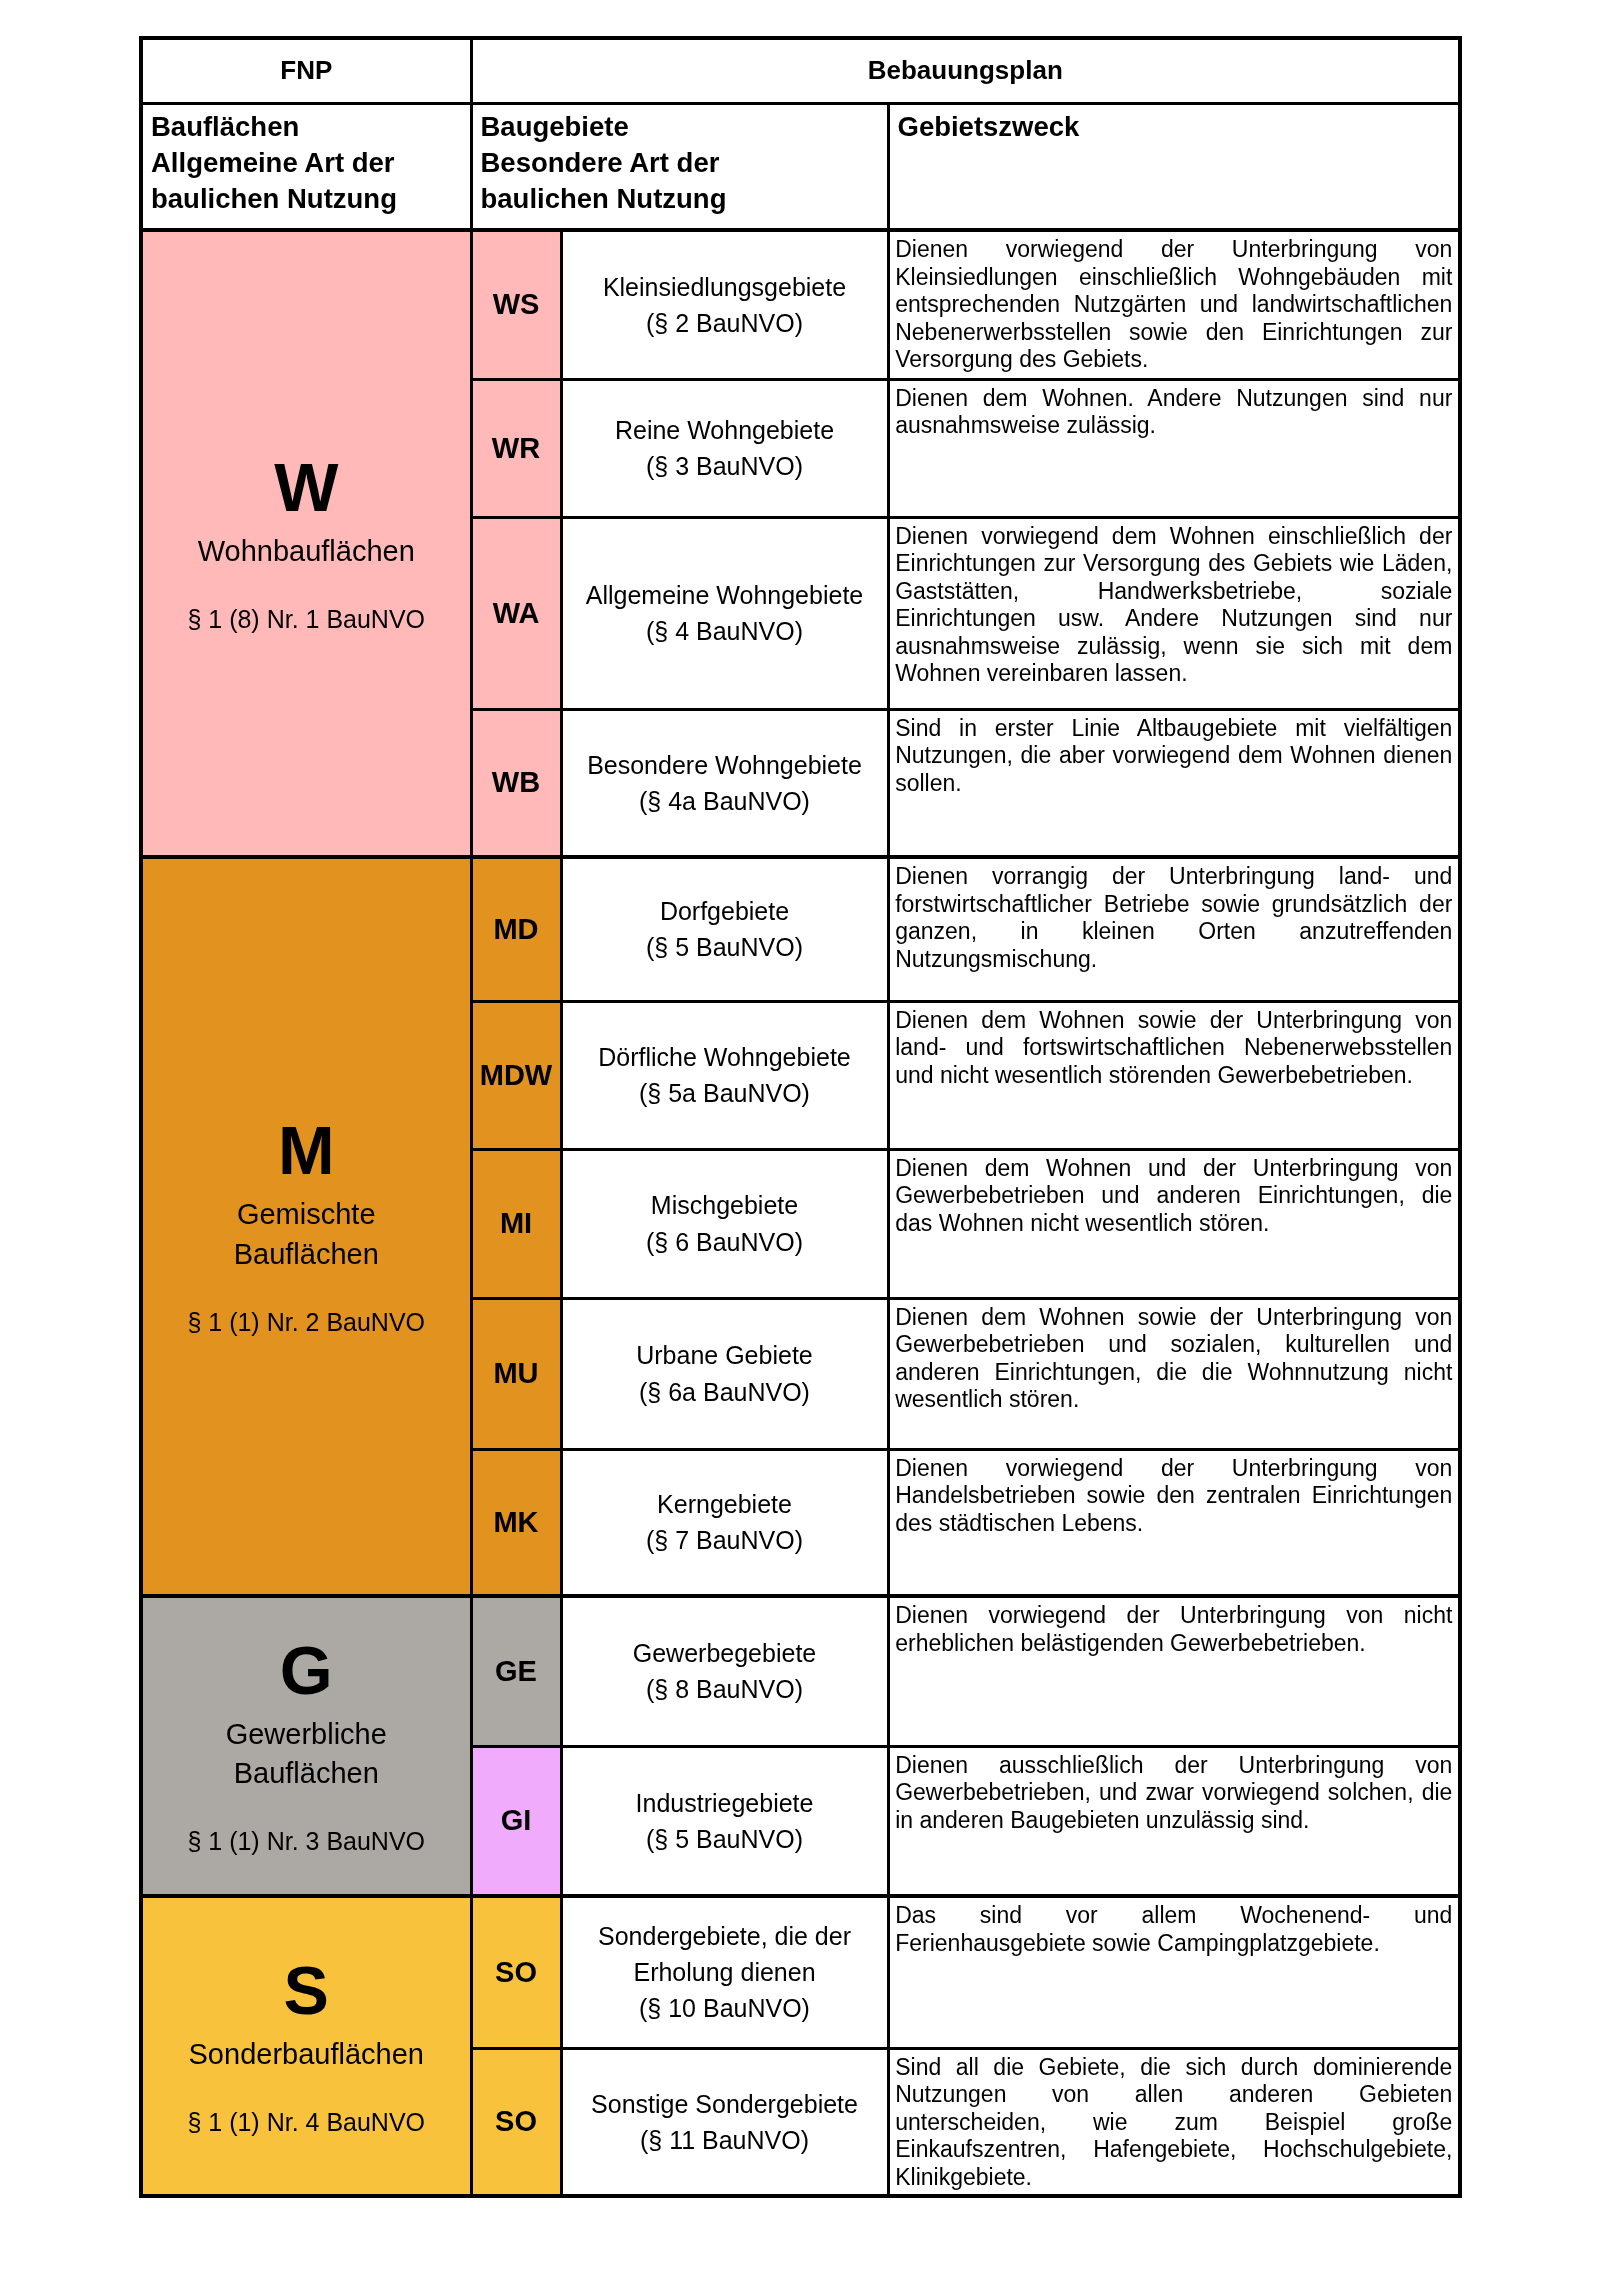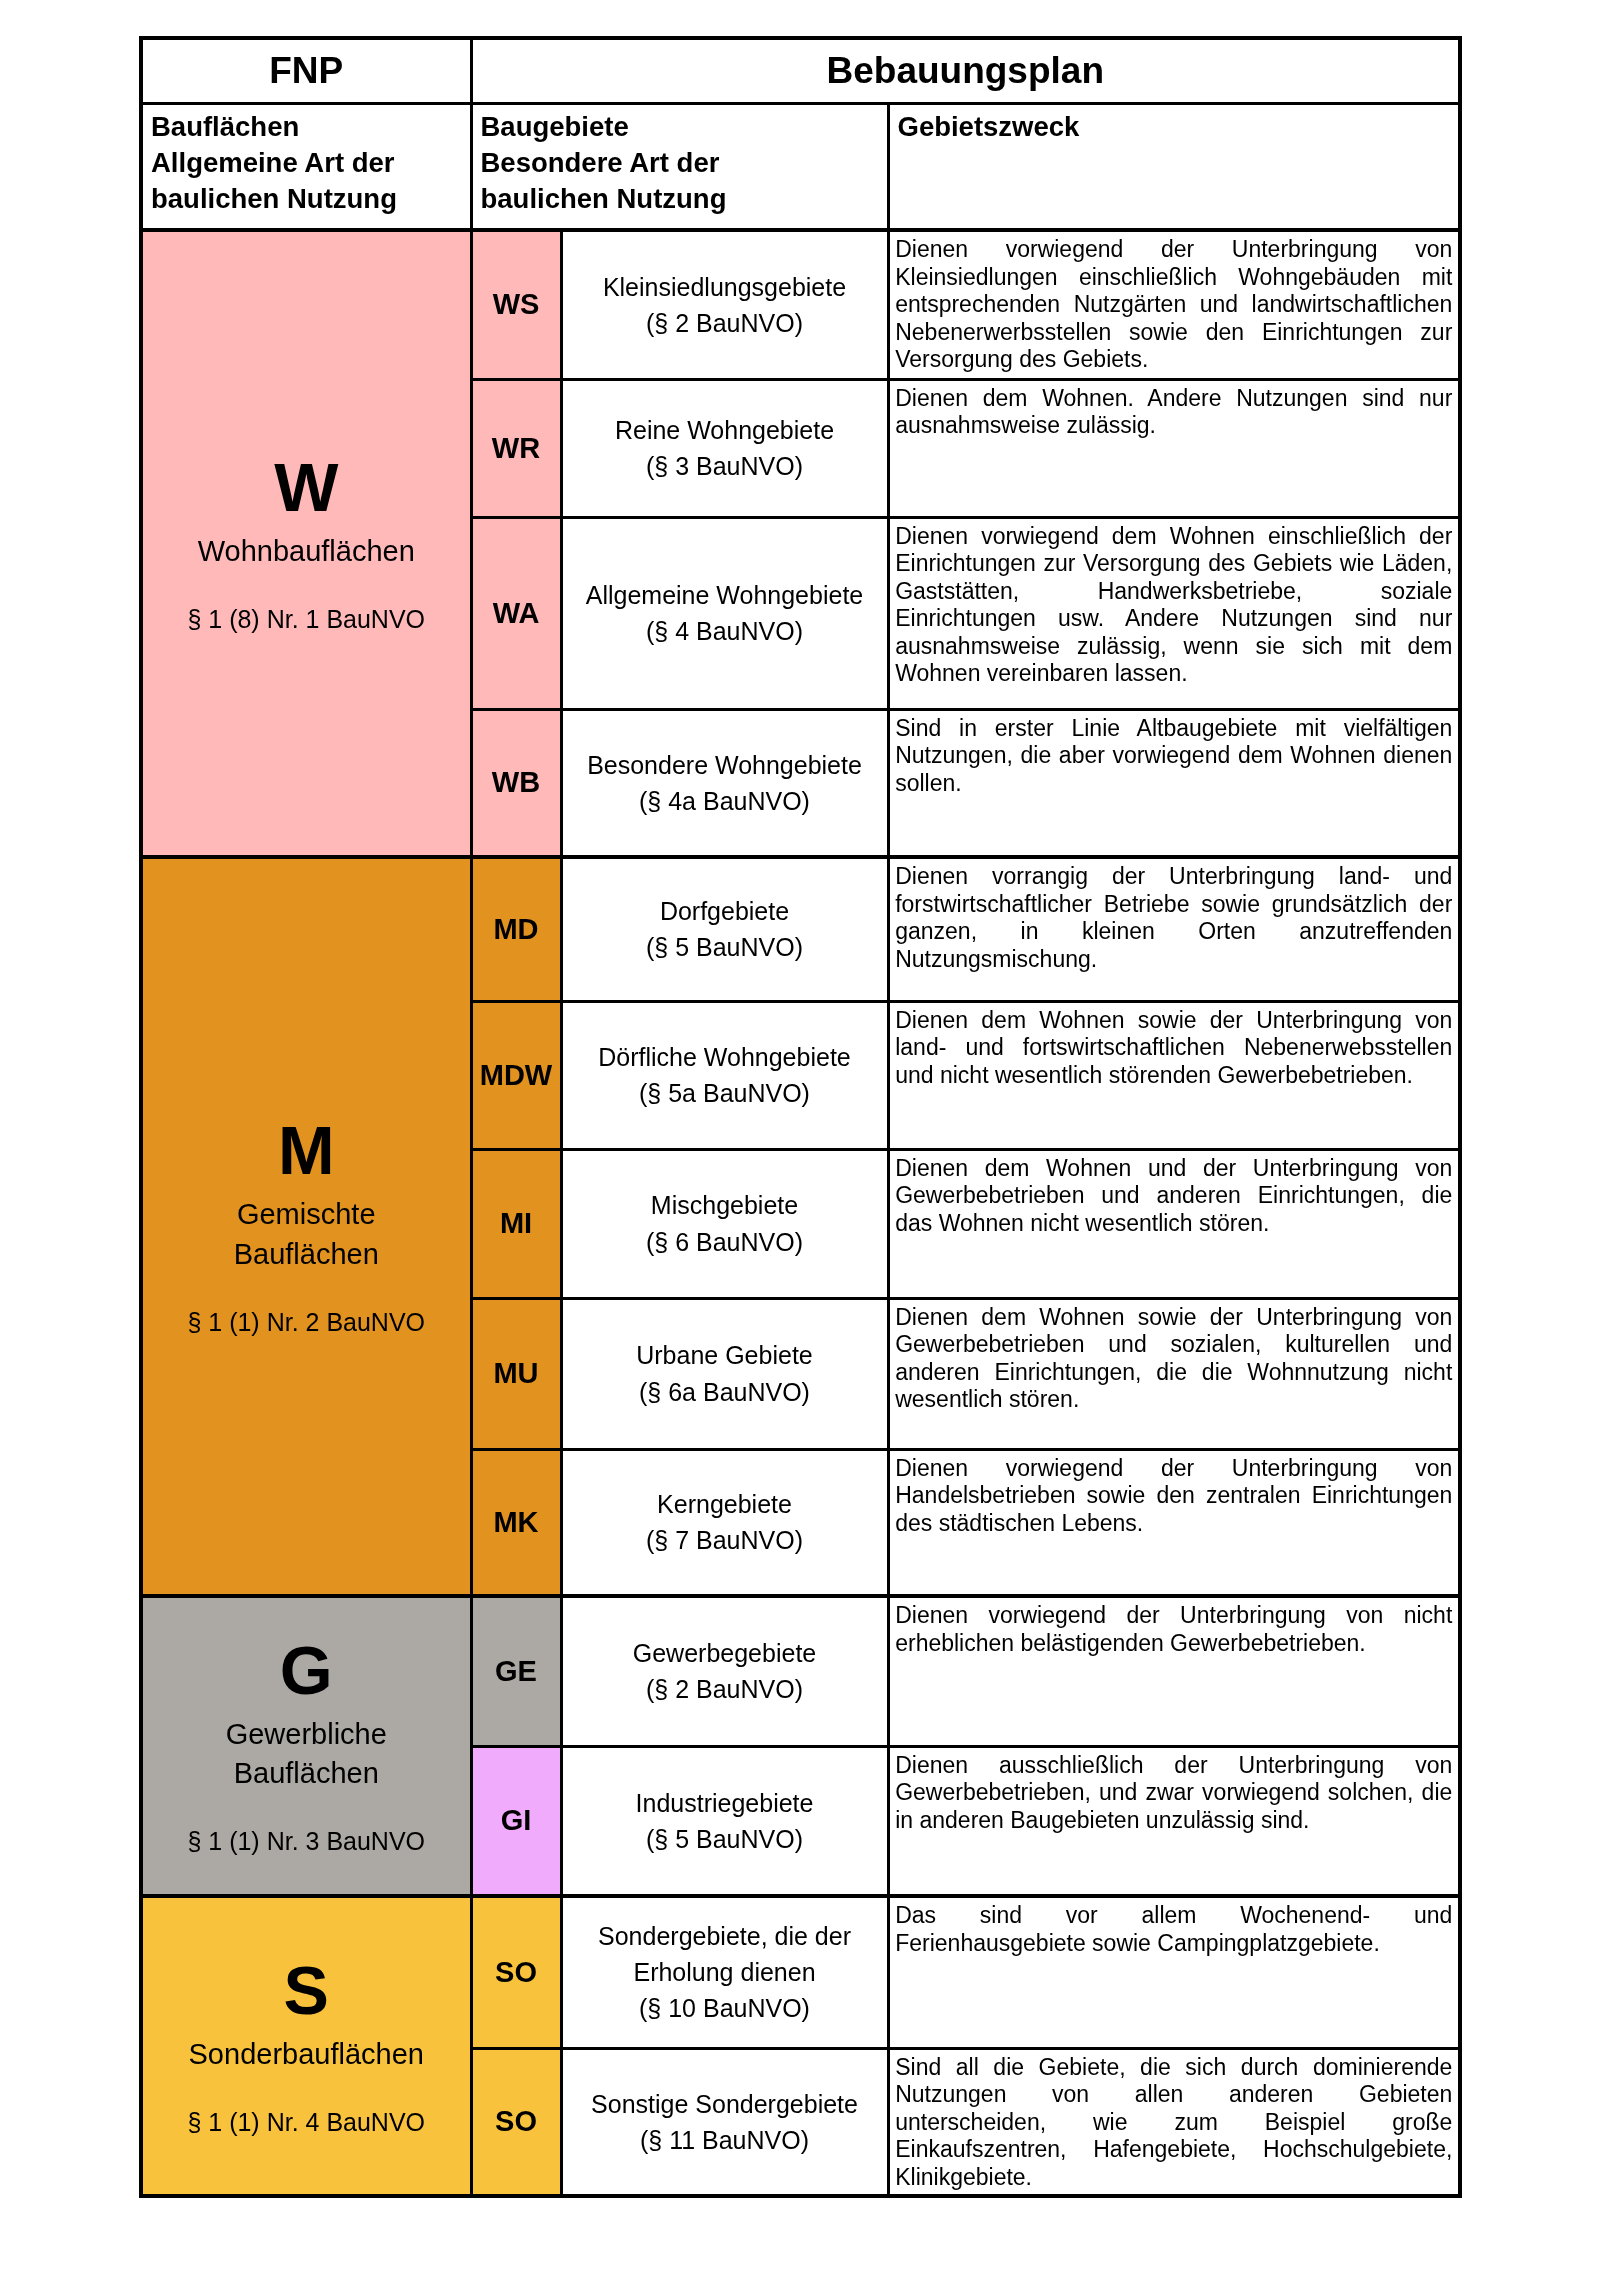--- a/index.html
+++ b/index.html
@@ -29,21 +29,21 @@
     border: 3.2px solid #000;
     overflow: hidden;
   }
   
   tr.h1 { height: 65px; }
   tr.h2 { height: 127px; }
   td.hcenter {
     text-align: center;
     vertical-align: middle;
     font-weight: bold;
-    font-size: 37px;
+    font-size: 26px;
   }
   td.htl {
     text-align: left;
     vertical-align: top;
     font-weight: bold;
     font-size: 27.5px;
     line-height: 1.3;
     padding: 4.9px 8px;
   }
   tr.h2 td { border-bottom: 4.9px solid #000; }
@@ -210,21 +210,21 @@
 
     <tr class="sec-start r-ge">
       <td class="seccell" rowspan="2" style="background: rgb(172, 168, 163);">
         <div class="big-letter">G</div>
         <div class="sec-name pre">Gewerbliche
 Bauflächen</div>
         <div class="sec-ref">§ 1 (1) Nr. 3 BauNVO</div>
       </td>
       <td class="code" style="background: rgb(172, 168, 163);">GE</td>
       <td class="gname pre">Gewerbegebiete
-(§ 2 BauNVO)</td>
+(§ 8 BauNVO)</td>
       <td class="zweck">Dienen vorwiegend der Unterbringung von nicht erheblichen belästigenden Gewerbebetrieben.</td>
     </tr>
     <tr class="r-gi">
       <td class="code" style="background: #f0abfc;">GI</td>
       <td class="gname pre">Industriegebiete
 (§ 5 BauNVO)</td>
       <td class="zweck">Dienen ausschließlich der Unterbringung von Gewerbebetrieben, und zwar vorwiegend solchen, die in anderen Baugebieten unzulässig sind.</td>
     </tr>
 
     <tr class="sec-start r-so1">

